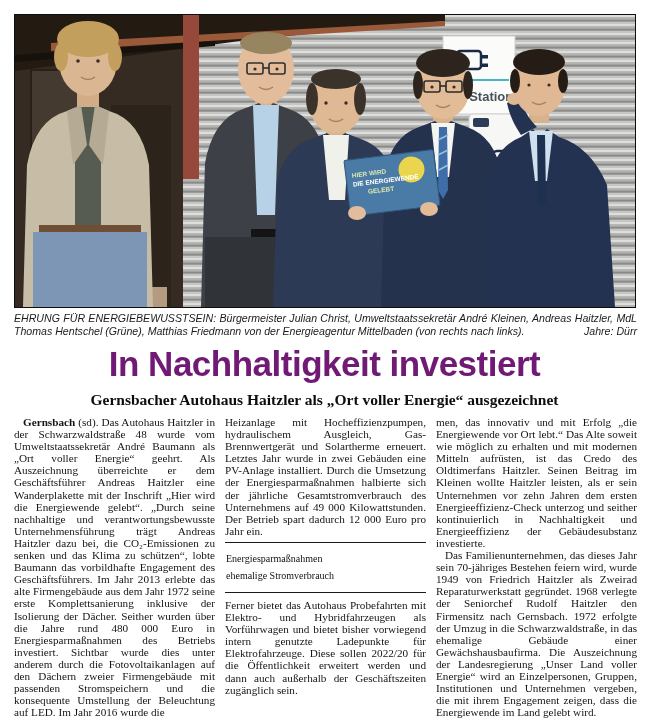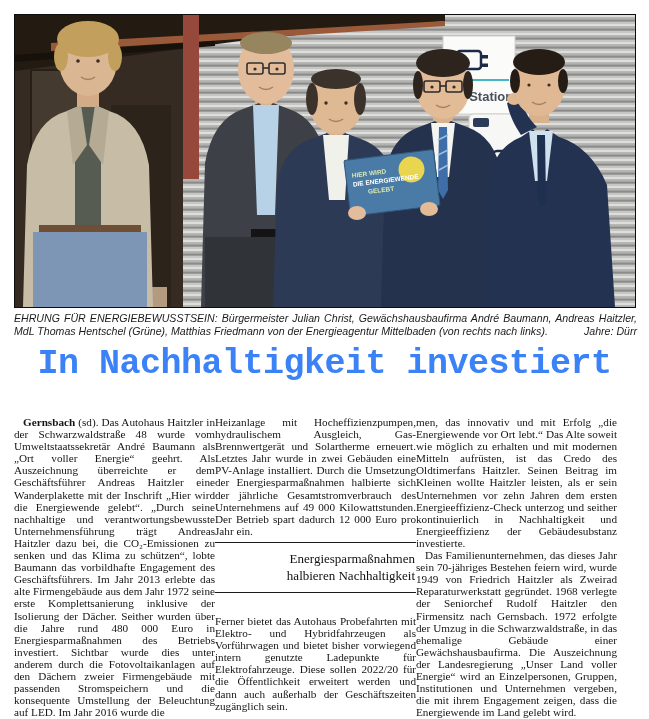--- a/index.html
+++ b/index.html
@@ -5,31 +5,31 @@
   html,body{margin:0;padding:0;background:#ffffff;}
   .page{position:relative;width:649px;height:719px;overflow:hidden;background:#ffffff;
         font-family:"Liberation Serif",serif;color:#111;}
   .photo{position:absolute;left:14px;top:14px;width:620px;height:292px;
          border:1.5px solid #0e0e0e;background:#cfcfcd;}
   .photo svg{display:block;width:100%;height:100%;}
   .caption{position:absolute;left:14px;top:312px;width:623px;margin:0;
            font:italic 10.6px/12.5px "Liberation Sans",sans-serif;color:#1b1b1b;text-align:justify;}
   .credit{position:absolute;right:0;bottom:0;font:italic 10.6px "Liberation Sans",sans-serif;}
   .headline{position:absolute;left:0;top:344px;width:649px;margin:0;text-align:center;
-            font-family:Liberation Mono, monospace;font-weight:bold;font-size:35px;line-height:40px;
-            letter-spacing:-0.5px;color:#3b82f6;}
+            font-family:Liberation Sans, sans-serif;font-weight:bold;font-size:35px;line-height:40px;
+            letter-spacing:-0.5px;color:#701a75;}
   .subheadline{position:absolute;left:0;top:390px;width:649px;margin:0;text-align:center;
             font-family:"Liberation Serif",serif;font-weight:bold;font-size:15.5px;line-height:19px;color:#0d0d0d;}
-  .cols{position:absolute;left:14px;top:416px;width:623px;height:303px;display:flex;overflow:hidden;}
+  .cols{position:absolute;left:14px;top:416px;width:623px;height:303px;display:flex;gap:10px;overflow:hidden;}
   .col{width:201px;text-align:justify;font-size:11.2px;line-height:12.1px;color:#141414;
        hyphens:auto;-webkit-hyphens:auto;}
   .bp{margin:0;}
   .bp.ind{text-indent:9px;}
   .inset{border-top:1.3px solid #1a1a1a;border-bottom:1.3px solid #1a1a1a;
-         text-align:right;font-size:13px;line-height:17.5px;padding:7px 1px;margin:5px 0 22px 0;
+         text-align:left;font-size:10px;line-height:17.5px;padding:7px 1px;margin:5px 0 6px 0;
          text-indent:0;hyphens:none;color:#101010;}
 </style>
 </head>
 <body>
 
 <div class="page">
 
   <figure class="photo" style="margin:0;">
     <svg viewBox="0 0 620 292" preserveAspectRatio="none">
       <defs>
@@ -185,34 +185,35 @@
         <text x="338" y="167" font-family="Liberation Sans, sans-serif" font-size="6.5" font-weight="bold" fill="#ffffff">DIE ENERGIEWENDE</text>
         <text x="352" y="176" font-family="Liberation Sans, sans-serif" font-size="6.5" font-weight="bold" fill="#d9e8b0">GELEBT</text>
       </g>
       <ellipse cx="342" cy="198" rx="9" ry="7" fill="#e3bd9b"></ellipse>
       <ellipse cx="414" cy="194" rx="9" ry="7" fill="#e2bb97"></ellipse>
     </svg>
   </figure>
 
   <p class="caption">
     <span class="credit">Jahre: Dürr</span>
-    <span>EHRUNG FÜR ENERGIEBEWUSSTSEIN: </span><span>Bürgermeister Julian Christ, Gewächshausbaufirma André Baumann, Andreas Haitzler, MdL Thomas Hentschel (Grüne), Matthias Friedmann von der Energieagentur Mittelbaden (von rechts nach links).</span>
+    <span>EHRUNG FÜR ENERGIEBEWUSSTSEIN: </span><span>Bürgermeister Julian Christ, Umweltstaatssekretär André Kleinen, Andreas Haitzler, MdL Thomas Hentschel (Grüne), Matthias Friedmann von der Energieagentur Mittelbaden (von rechts nach links).</span>
   </p>
 
   <h1 class="headline">In Nachhaltigkeit investiert</h1>
+  <h2 class="subheadline">Gernsbacher Autohaus Haitzler als „Ort voller Energie“ ausgezeichnet</h2>
 
   <div class="cols">
     <div class="col">
       <p class="bp ind"><b>Gernsbach</b><span> (sd). Das Autohaus Haitzler in der Schwarzwaldstraße 48 wurde vom Umweltstaatssekretär André Baumann als „Ort voller Energie“ geehrt. Als Auszeichnung überreichte er dem Geschäftsführer Andreas Haitzler eine Wanderplakette mit der Inschrift „Hier wird die Energiewende gelebt“. „Durch seine nachhaltige und verantwortungsbewusste Unternehmensführung trägt Andreas Haitzler dazu bei, die CO₂-Emissionen zu senken und das Klima zu schützen“, lobte Baumann das vorbildhafte Engagement des Geschäftsführers. Im Jahr 2013 erlebte das alte Firmengebäude aus dem Jahr 1972 seine erste Komplettsanierung inklusive der Isolierung der Dächer. Seither wurden über die Jahre rund 480 000 Euro in Energiesparmaßnahmen des Betriebs investiert. Sichtbar wurde dies unter anderem durch die Fotovoltaikanlagen auf den Dächern zweier Firmengebäude mit passenden Stromspeichern und die konsequente Umstellung der Beleuchtung auf LED. Im Jahr 2016 wurde die</span></p>
     </div>
     <div class="col">
       <p class="bp">Heizanlage mit Hocheffizienzpumpen, hydraulischem Ausgleich, Gas-Brennwertgerät und Solartherme erneuert. Letztes Jahr wurde in zwei Gebäuden eine PV-Anlage installiert. Durch die Umsetzung der Energiesparmaßnahmen halbierte sich der jährliche Gesamtstromverbrauch des Unternehmens auf 49 000 Kilowattstunden. Der Betrieb spart dadurch 12 000 Euro pro Jahr ein.</p>
       <div class="inset">
         <div>Energiesparmaßnahmen</div>
-        <div>halbieren Nachhaltigkeit</div>
+        <div>ehemalige Stromverbrauch</div>
       </div>
       <p class="bp">Ferner bietet das Autohaus Probefahrten mit Elektro- und Hybridfahrzeugen als Vorführwagen und bietet bisher vorwiegend intern genutzte Ladepunkte für Elektrofahrzeuge. Diese sollen 2022/20 für die Öffentlichkeit erweitert werden und dann auch außerhalb der Geschäftszeiten zugänglich sein.</p>
     </div>
     <div class="col">
       <p class="bp">men, das innovativ und mit Erfolg „die Energiewende vor Ort lebt.“ Das Alte soweit wie möglich zu erhalten und mit modernen Mitteln aufrüsten, ist das Credo des Oldtimerfans Haitzler. Seinen Beitrag im Kleinen wollte Haitzler leisten, als er sein Unternehmen vor zehn Jahren dem ersten Energieeffizienz-Check unterzog und seither kontinuierlich in Nachhaltigkeit und Energieeffizienz der Gebäudesubstanz investierte.</p>
       <p class="bp ind">Das Familienunternehmen, das dieses Jahr sein 70-jähriges Bestehen feiern wird, wurde 1949 von Friedrich Haitzler als Zweirad Reparaturwerkstatt gegründet. 1968 verlegte der Seniorchef Rudolf Haitzler den Firmensitz nach Gernsbach. 1972 erfolgte der Umzug in die Schwarzwaldstraße, in das ehemalige Gebäude einer Gewächshausbaufirma. Die Auszeichnung der Landesregierung „Unser Land voller Energie“ wird an Einzelpersonen, Gruppen, Institutionen und Unternehmen vergeben, die mit ihrem Engagement zeigen, dass die Energiewende im Land gelebt wird.</p>
     </div>
   </div>
 
 </div>

